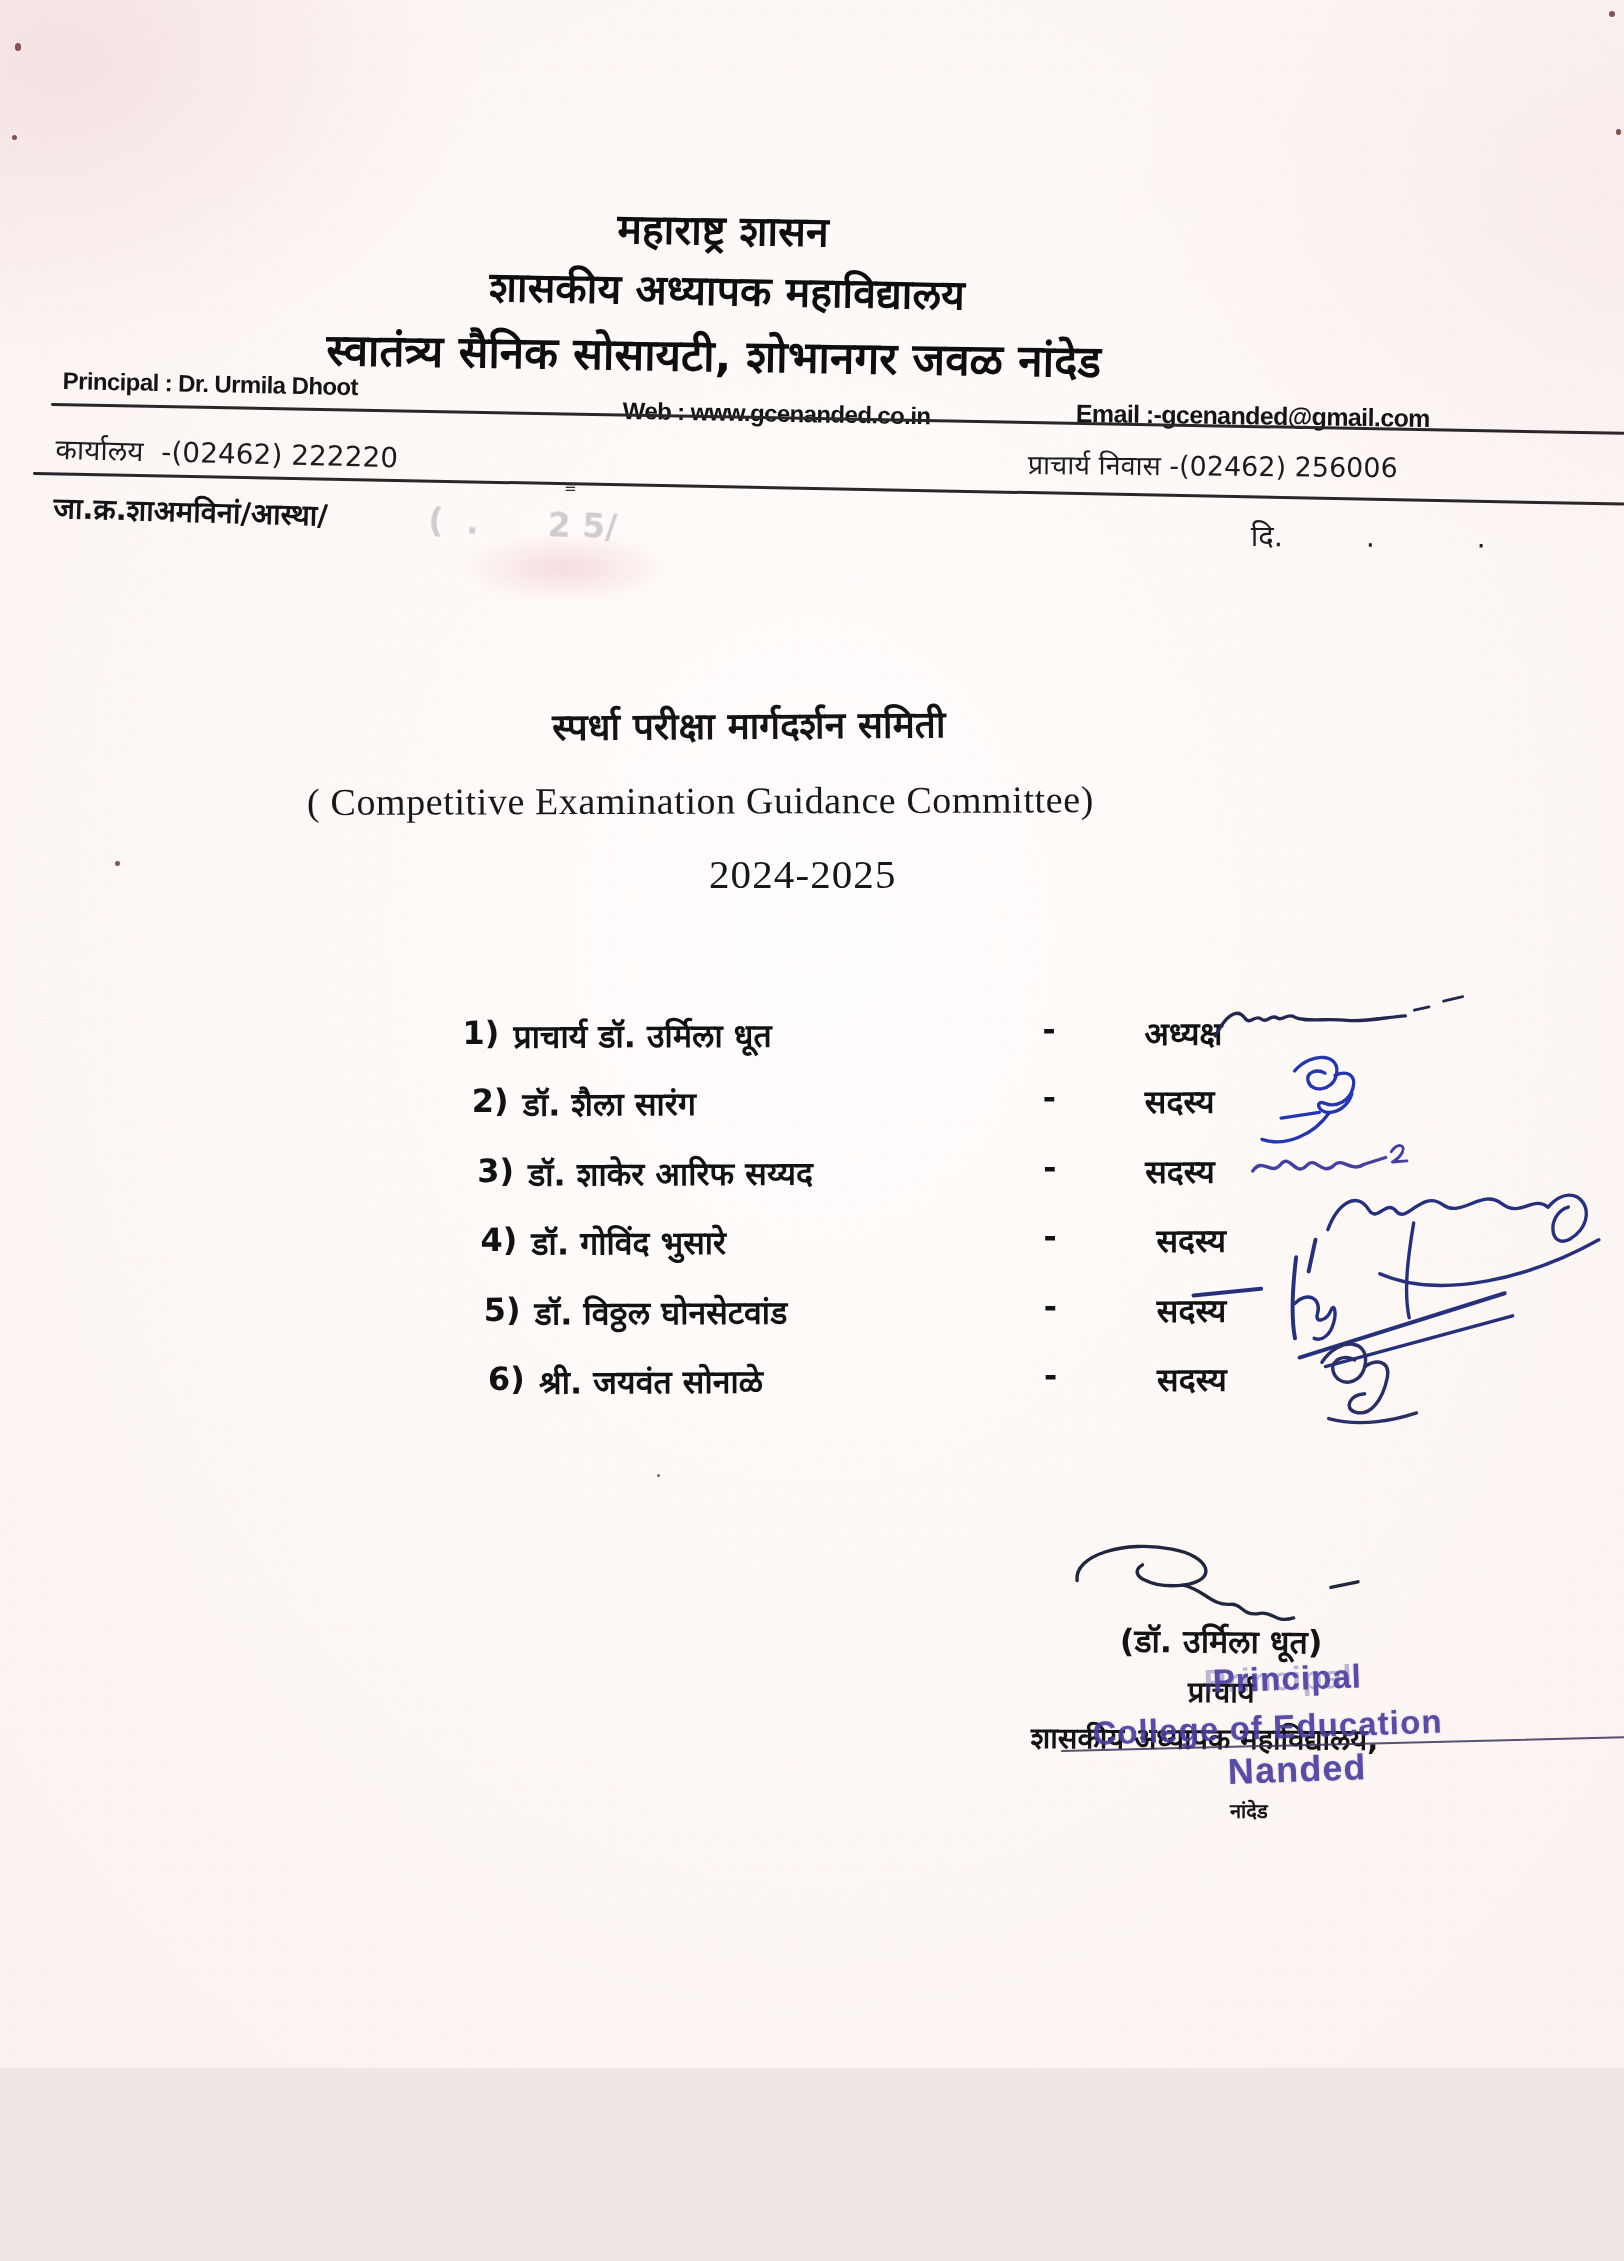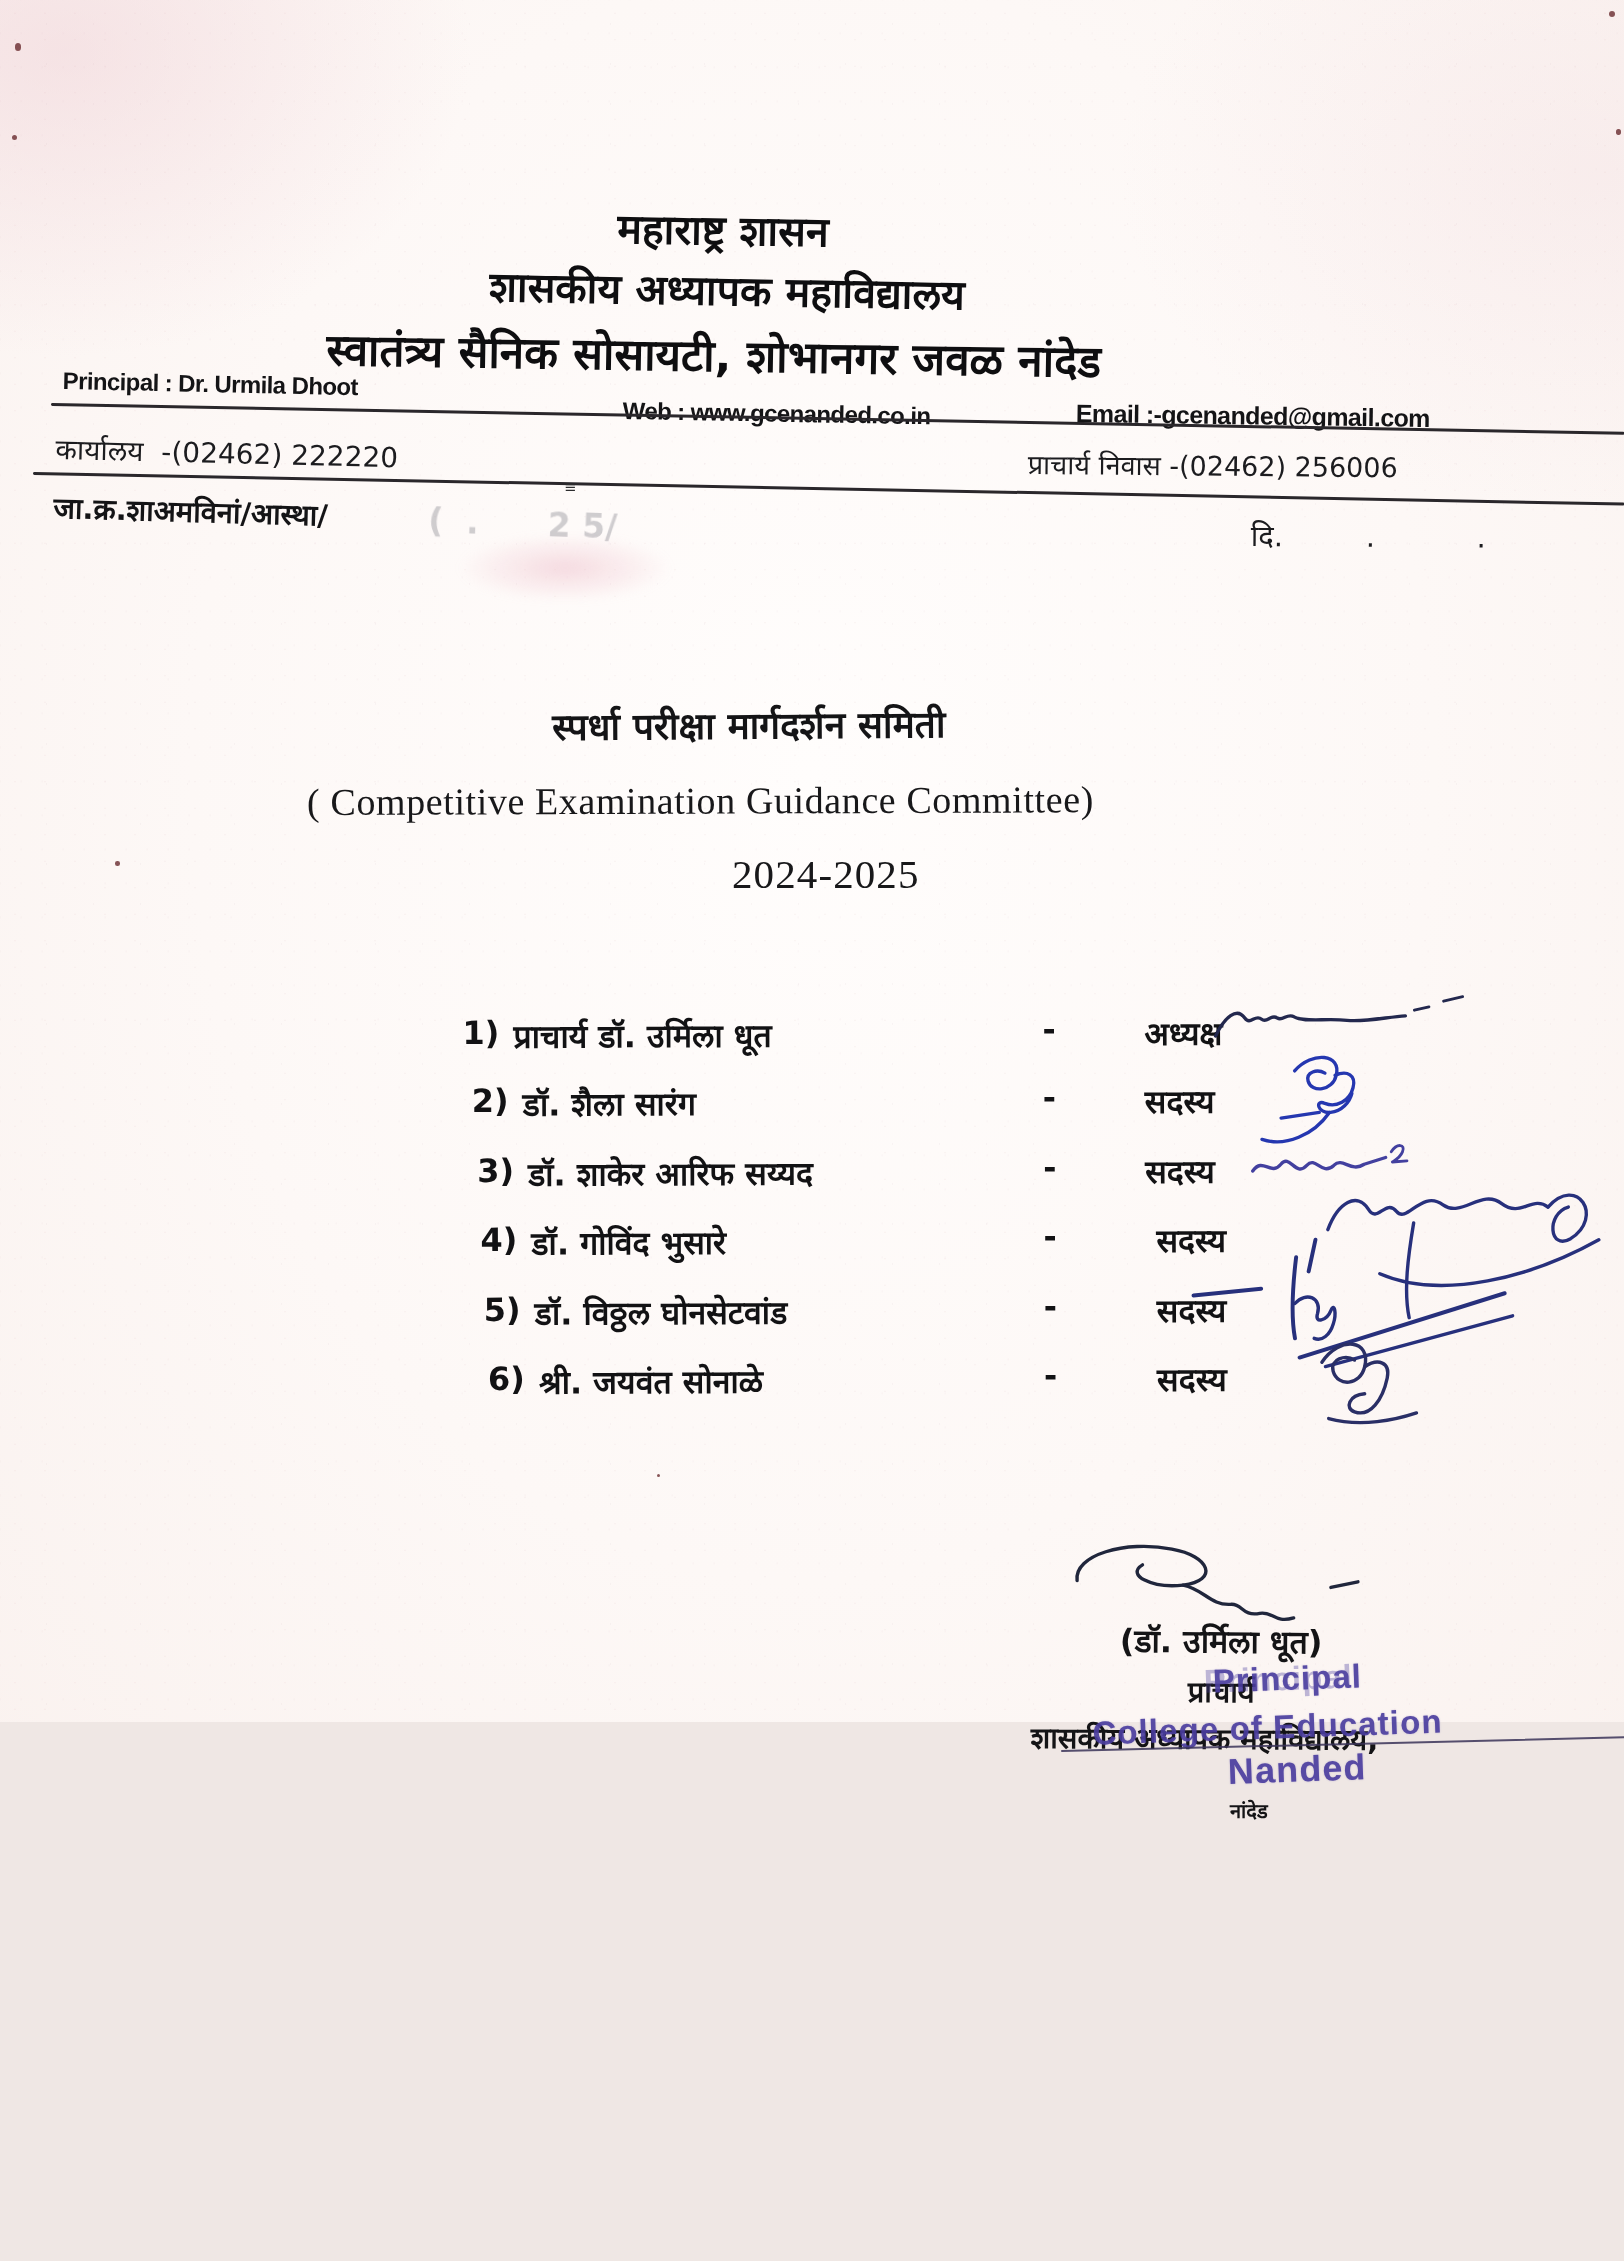--- a/index.html
+++ b/index.html
@@ -1,17 +1,17 @@
 <!DOCTYPE html>
 <html lang="mr" style="font-size:9px"><head>
 <meta charset="utf-8">
 <style>
   html,body{margin:0;padding:0;}
   body{width:1625px;height:2261px;overflow:hidden;background:#efe7e4;}
-  .page{position:relative;width:1625px;height:1722px;
+  .page{position:relative;width:1625px;height:2068px;
         background:
           radial-gradient(677px 508px at 4% 3%, rgba(238,205,212,.45), rgba(238,205,212,0) 60%),
           radial-gradient(790px 564px at 98% 10%, rgba(240,215,220,.28), rgba(240,215,220,0) 60%),
           radial-gradient(1128px 1467px at 50% 45%, #fffdfc 0%, #fdf8f6 55%, #faf2ef 100%);
         font-family:"DejaVu Sans",sans-serif;color:#1b1b1d;}
   .texture{position:absolute;inset:0;pointer-events:none;opacity:.55;
         background-image:
           radial-gradient(rgba(205,150,162,.16) 0.7px, transparent 1px),
           radial-gradient(rgba(190,140,155,.12) 0.6px, transparent 0.8px),
           radial-gradient(rgba(160,120,135,.10) 0.6px, transparent 0.9px);
@@ -24,21 +24,21 @@
   .pre{white-space:pre;}
   .hline{position:absolute;background:#2a272b;height:2.8px;border-radius:1.7px;transform-origin:left center;}
   .h1{font-size:41px;font-weight:700;color:#0e0e10;}
   .h2{font-size:41px;font-weight:700;color:#0e0e10;}
   .h3{font-size:44px;font-weight:700;color:#0e0e10;}
   .contact-bold{font-size:24px;font-weight:700;color:#141416;letter-spacing:-0.6px;}
   .phone{font-size:28px;font-weight:500;color:#1c1c1f;}
   .refno{font-size:29px;font-weight:600;color:#141416;}
   .title-mr{font-size:37px;font-weight:600;color:#141416;}
   .title-en{font-size:38px;font-weight:500;color:#18181a;letter-spacing:0.6px;}
-  .title-yr{font-size:41px;font-weight:500;color:#18181a;letter-spacing:1.1px;margin-left:23px;}
+  .title-yr{font-size:41px;font-weight:500;color:#18181a;letter-spacing:1.1px;}
   .row{position:absolute;left:458px;width:903px;height:69px;font-size:32px;font-weight:600;color:#121214;}
   .row .sr{position:absolute;left:0;top:0;}
   .row .nm{position:absolute;left:51px;top:0;white-space:nowrap;}
   .row .dash{position:absolute;left:580px;top:-1.1px;font-weight:700;}
   .row .role{position:absolute;left:682px;top:0;white-space:nowrap;}
   .sig{position:absolute;pointer-events:none;}
   .sig path{fill:none;stroke-linecap:round;stroke-linejoin:round;}
   .bottom-c{position:absolute;white-space:nowrap;color:#141416;}
   .stamp-line{position:absolute;font-family:"Liberation Sans","DejaVu Sans",sans-serif;
         font-weight:700;white-space:nowrap;mix-blend-mode:multiply;opacity:.92;

